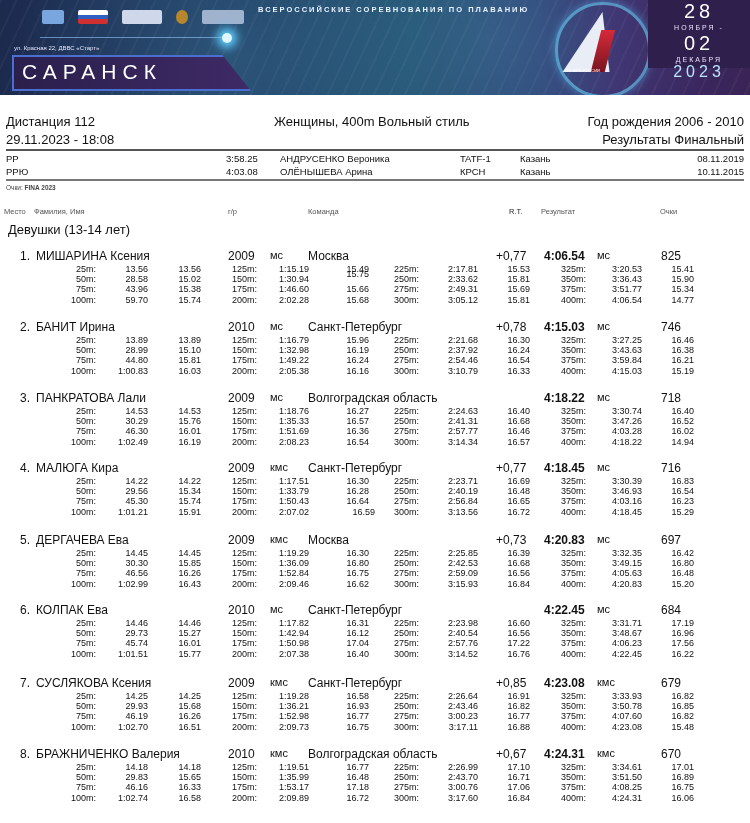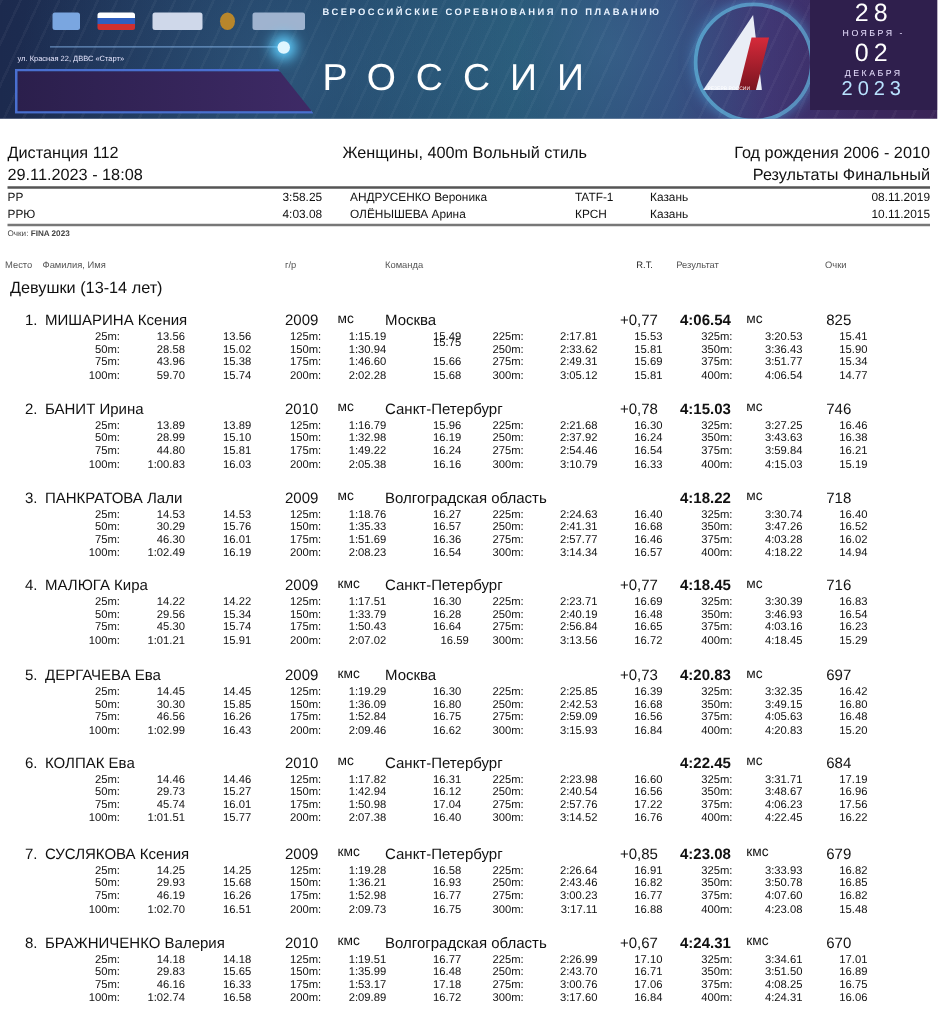--- a/index.html
+++ b/index.html
@@ -20,21 +20,21 @@
   .banner .city{position:absolute;left:22px;top:60px;font-size:21px;letter-spacing:6px;color:#fff;font-weight:300;}
   .banner .subtitle{position:absolute;left:258px;top:5px;font-size:7.5px;letter-spacing:2px;color:#e9f3ff;font-weight:bold;}
   .banner .title1,.banner .title2{position:absolute;left:258px;font-size:30px;letter-spacing:16px;color:#fff;font-weight:300;}
   .banner .title1{top:14px;}
   .banner .title2{top:46px;}
   .banner .emblem{position:absolute;left:555px;top:2px;width:90px;height:90px;border-radius:50%;
     border:3px solid rgba(110,220,255,.55);box-shadow:0 0 10px rgba(90,200,255,.5);}
   .banner .sail{position:absolute;left:570px;top:12px;width:0;height:0;border-left:25px solid transparent;border-right:22px solid transparent;border-bottom:60px solid #e9edf6;transform:skewX(-14deg);}
   .banner .sail2{position:absolute;left:596px;top:30px;width:14px;height:42px;background:linear-gradient(#d62a3a,#7a1420);transform:skewX(-14deg);}
   .banner .emblem-text{position:absolute;left:566px;top:68px;font-size:4px;color:#fff;}
-  .banner .date-panel{position:absolute;left:648px;top:0;width:102px;height:88px;background:#2f1f4d;}
+  .banner .date-panel{position:absolute;left:648px;top:0;width:102px;height:68px;background:#2f1f4d;}
   .banner .d1,.banner .d2,.banner .d3{position:absolute;left:0;width:102px;text-align:center;color:#fff;letter-spacing:4px;}
   .banner .d1{top:0;font-size:20px;font-weight:300;}
   .banner .m1{position:absolute;left:0;top:24px;width:102px;text-align:center;font-size:7px;letter-spacing:2px;color:#e8e0ff;}
   .banner .d2{top:32px;font-size:20px;font-weight:300;}
   .banner .m2{position:absolute;left:0;top:56px;width:102px;text-align:center;font-size:7px;letter-spacing:2px;color:#e8e0ff;}
   .banner .d3{top:63px;font-size:16px;color:#b9e3ff;}
 
   .hdr{position:absolute;left:6px;font-size:13px;color:#111;}
   .hdr.r{left:auto;right:6px;}
   .rule{position:absolute;left:6px;width:738px;background:#555;}
@@ -57,22 +57,22 @@
     <div class="logo" style="width:22px;background:#7aa6e0;"></div>
     <div class="logo" style="width:30px;background:linear-gradient(#fff 33%,#2f5fc0 33% 66%,#d03030 66%);"></div>
     <div class="logo" style="width:40px;background:#cfd8ea;"></div>
     <div class="logo" style="width:12px;background:#b8862b;border-radius:50%;"></div>
     <div class="logo" style="width:42px;background:#9fb3cf;"></div>
   </div>
   <div class="line"></div>
   <div class="spark"></div>
   <div class="addr">ул. Красная 22, ДВВС «Старт»</div>
   <div class="city-box"></div>
+  <div class="city">САРАНСК</div>
   <div class="subtitle">ВСЕРОССИЙСКИЕ СОРЕВНОВАНИЯ ПО ПЛАВАНИЮ</div>
-  <div class="title2">РОССИИ</div>
   <div class="emblem"></div>
   <div class="sail"></div>
   <div class="sail2"></div>
   <div class="emblem-text">РЕЗЕРВ РОССИИ</div>
   <div class="date-panel">
     <div class="d1">28</div>
     <div class="m1">НОЯБРЯ -</div>
     <div class="d2">02</div>
     <div class="m2">ДЕКАБРЯ</div>
     <div class="d3">2023</div>

